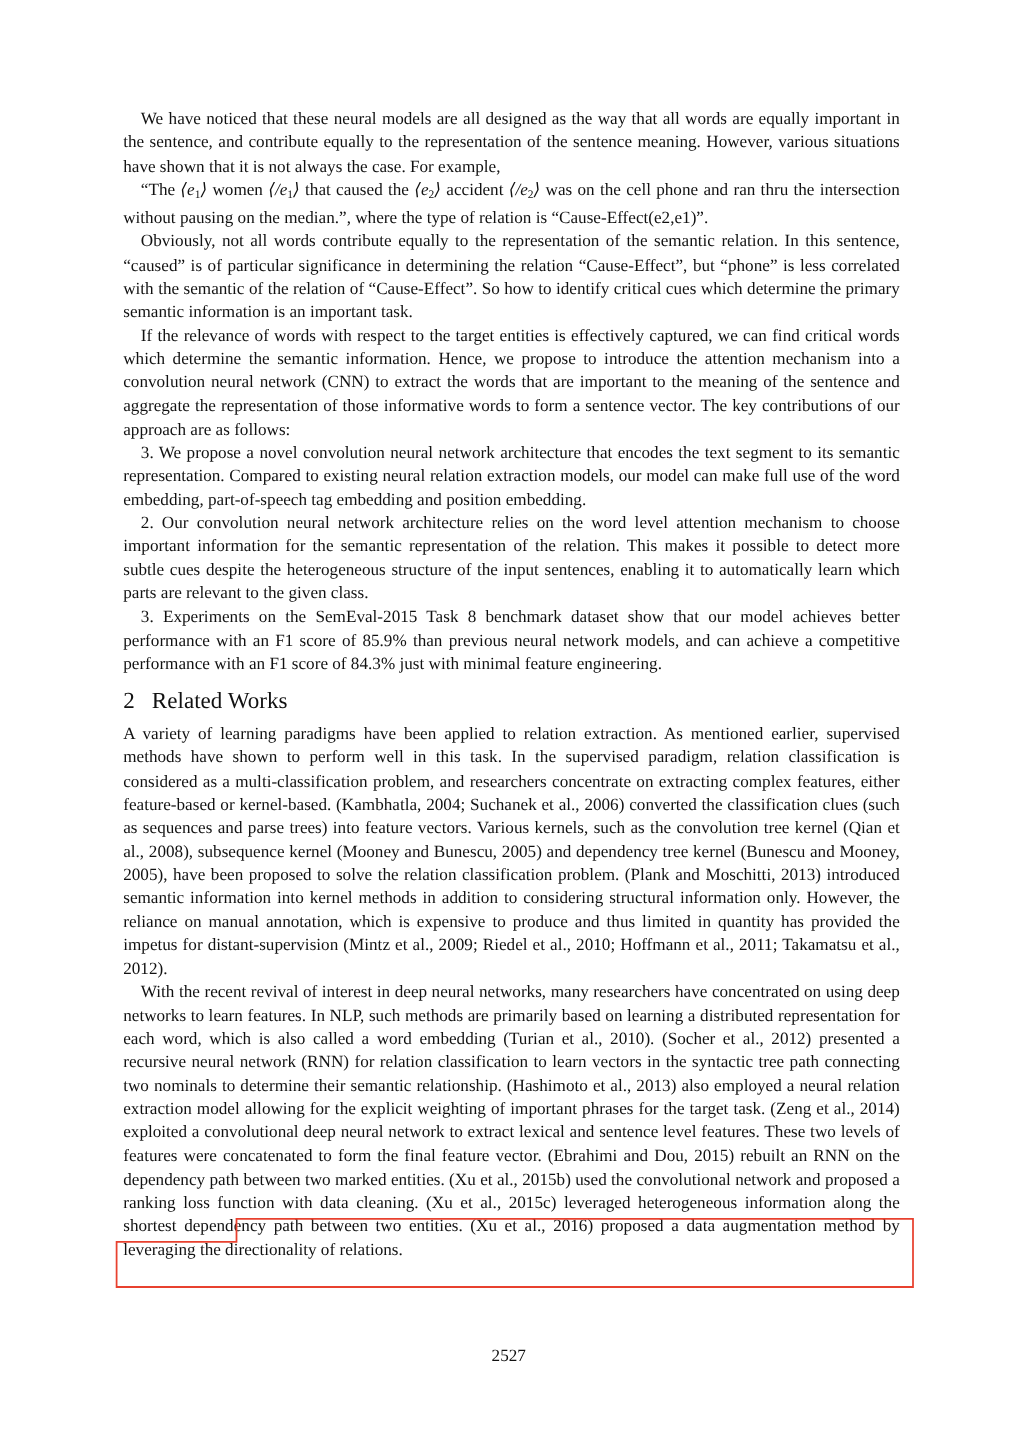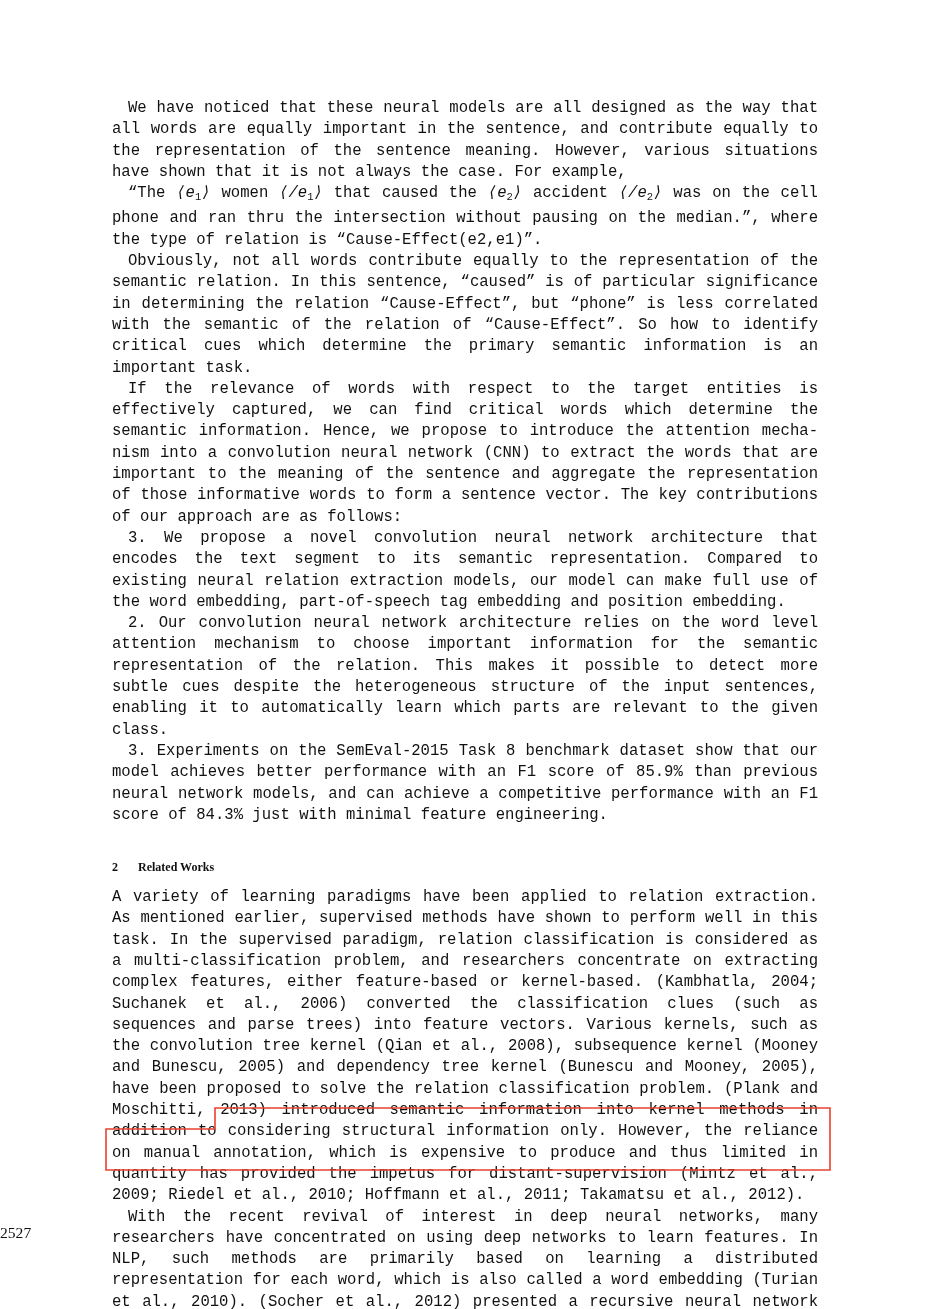--- a/index.html
+++ b/index.html
@@ -20,49 +20,48 @@
       left: 112px;
       top: 98px;
       width: 706px;
     }
     p {
       margin: 0;
       font-size: 15.6px;
       line-height: 21.3px;
       text-align: justify;
       hyphens: manual;
-      font-family: Liberation Mono, monospace;
     }
     p.indent {
       text-indent: 16px;
     }
     .section-heading {
-      margin: 30px 0 9px 0;
-      font-size: 12px;
-      font-weight: bold;
+      margin: 12px 0 9px 0;
+      font-size: 21px;
+      font-weight: normal;
       line-height: 22px;
     }
     .section-heading .num {
       display: inline-block;
       width: 26px;
     }
     .math {
       font-style: italic;
     }
     .sub {
       font-size: 10.5px;
       vertical-align: -3px;
       font-style: normal;
     }
     .page-number {
       position: absolute;
       left: 0;
       width: 925px;
       top: 1224px;
-      text-align: left;
+      text-align: center;
       font-size: 15.6px;
     }
     .highlight {
       position: absolute;
       left: 0;
       top: 0;
       width: 925px;
       height: 1309px;
       pointer-events: none;
     }

